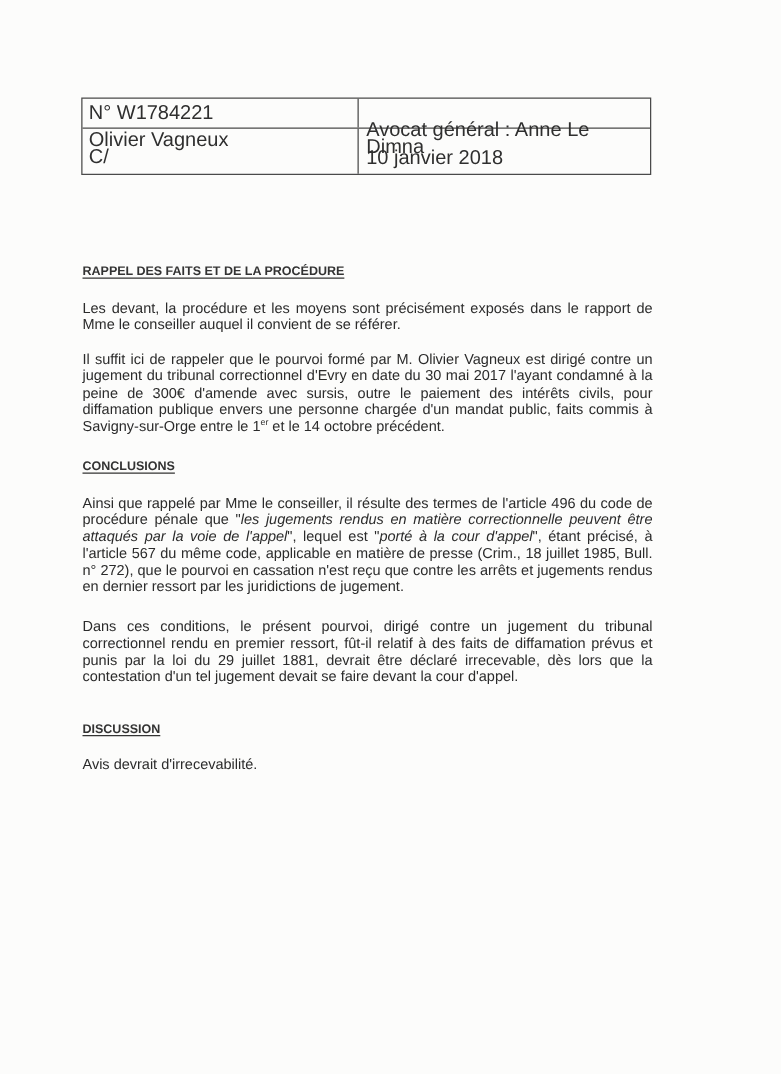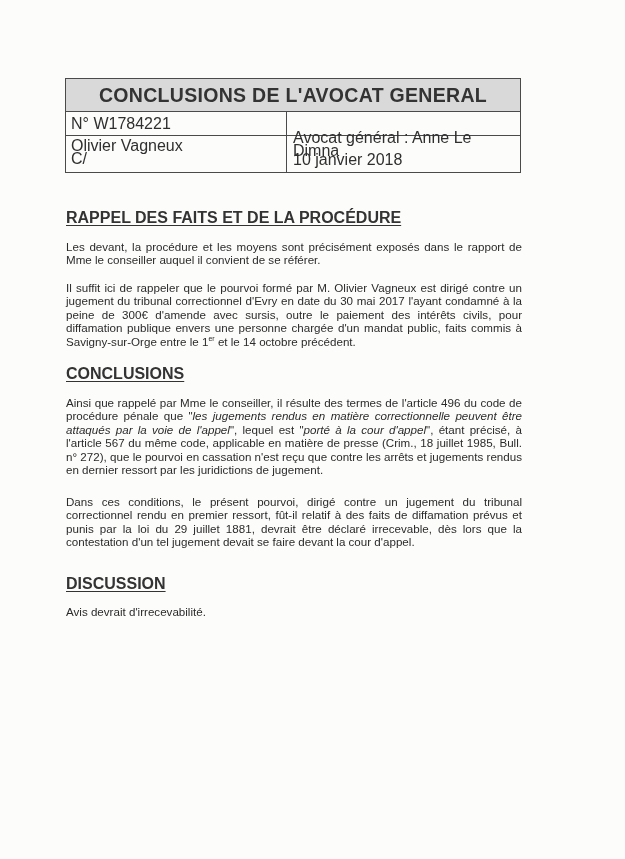--- a/index.html
+++ b/index.html
@@ -74,39 +74,38 @@
       left: 66px;
       width: 456px;
       font-size: 11.6px;
       line-height: 13.4px;
       color: #2b2b2b;
     }
     .heading {
       font-weight: bold;
       text-decoration: underline;
       text-underline-offset: 2px;
-      font-size: 16px;
+      font-size: 10px;
       color: #333;
     }
     .para {
       text-align: justify;
       margin: 0;
     }
     .para.left { text-align: left; }
     .ul { text-underline-offset: 1.5px; }
     .it { font-style: italic; }
     sup { font-size: 7px; line-height: 0; }
   </style>
 </head>
 <body>
 
 <div class="page">
 
   <div class="header-box">
-    <div class="header-title">CONCLUSIONS DE L'AVOCAT GENERAL</div>
     <div class="header-row row1">
       <div class="header-cell left">N° W1784221</div>
       <div class="header-cell right">Avocat général : Anne Le Dimna</div>
     </div>
     <div class="header-row row2">
       <div class="header-cell left">
         <div>Olivier Vagneux</div>
         <div>C/</div>
       </div>
       <div class="header-cell right">10 janvier 2018</div>

